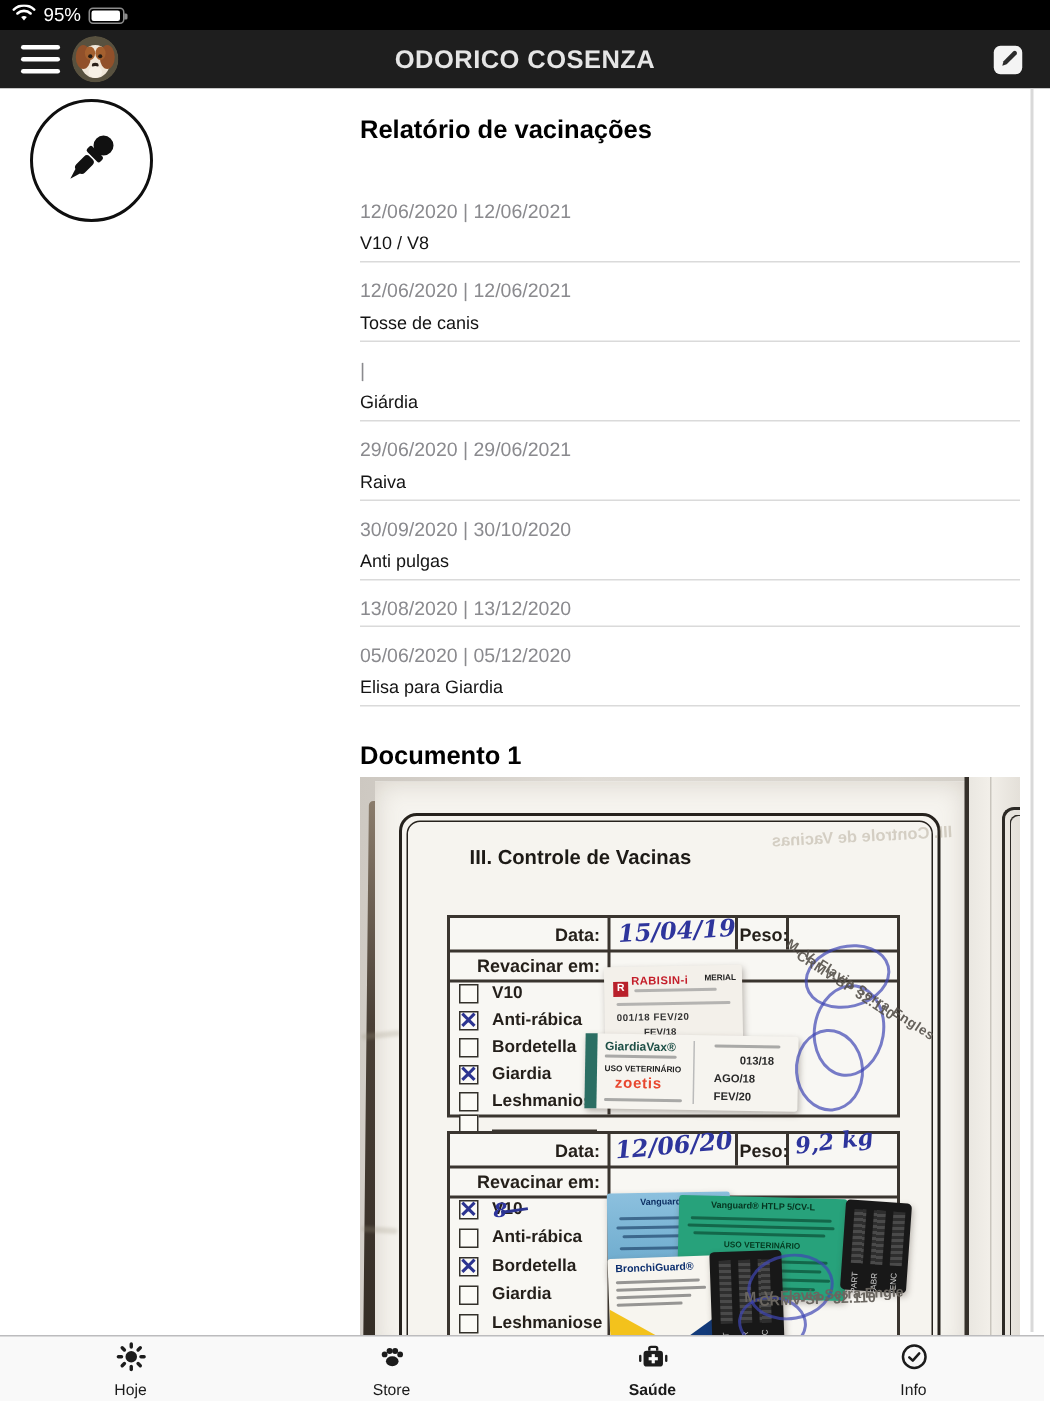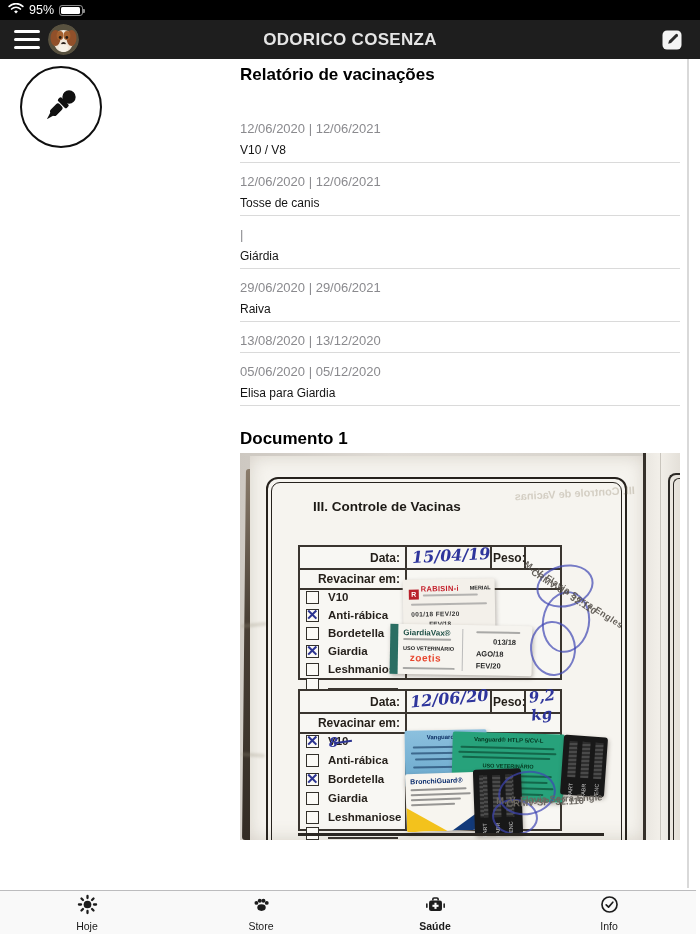--- a/index.html
+++ b/index.html
@@ -25,41 +25,41 @@
   .avatar { position:absolute; left:48px; top:4px; width:31px; height:31px; border-radius:50%; overflow:hidden; }
   .nav-title { width:100%; text-align:center; color:#e5e5e5; font-size:17px; font-weight:700; letter-spacing:.3px; }
   .compose { position:absolute; right:16px; top:7px; width:24px; height:24px; }
 
   
   .content { position:absolute; left:0; top:59px; width:700px; height:831px; background:#fff; overflow:hidden; }
   .vline { position:absolute; left:687px; top:0; width:1.5px; height:829px; background:#d9d9d9; }
   .badge-circle { position:absolute; left:20px; top:7px; width:82px; height:82px; border:2.5px solid #0f0f0f; border-radius:50%;
     display:flex; align-items:center; justify-content:center; }
   .main-col { margin-left:240px; width:440px; }
-  .rep-title { margin-top:5px; font-size:17px; font-weight:700; color:#000; line-height:21px; }
+  .rep-title { margin-top:17px; font-size:17px; font-weight:700; color:#000; line-height:21px; }
   .entries { margin-top:36px; }
   .entry { border-bottom:1px solid #dadada; padding:11px 0 3px; cursor:pointer; }
   .entry:first-child { padding-top:0; }
   .entry .dates { font-size:13px; line-height:16px; color:#8a8a8e; }
   .entry .name { font-size:12px; line-height:18px; color:#141414; margin-top:4px; }
   .entry .name:empty { display:none; }
   .doc-title { margin-top:22px; font-size:17px; font-weight:700; color:#000; line-height:21px; }
 
   
   .photo { position:relative; margin-top:4px; width:440px; height:387px; overflow:hidden;
     background:linear-gradient(100deg,#cdc8c1,#dfdbd5 30%,#d8d4cd 70%,#c9c4bc); }
   .photo * { position:absolute; }
   .page-edge { left:4px; top:16px; width:11px; height:371px; background:linear-gradient(#8a7c6b,#4a4036 40%,#332c24); border-radius:3px; transform:rotate(.6deg); }
   .page { left:10px; top:3px; width:394px; height:384px; background:#f6f4ef; box-shadow:inset 0 0 18px rgba(120,105,85,.25); }
   .frame { left:26px; top:24px; width:361px; height:380px; border:2.5px solid #26221d; border-radius:12px 12px 0 0; }
   .frame-in { left:31px; top:29px; width:351px; height:380px; border:1.5px solid #26221d; border-radius:9px 9px 0 0; }
   .doc-head { left:73px; top:46px; font-size:13.5px; font-weight:700; color:#1d1a16; position:absolute; }
   .mirror-head { left:205px; top:36px; width:190px; font-size:11px; font-weight:700; color:#a29884; opacity:.4; transform:scaleX(-1) rotate(3deg); }
 
-  .dtable { left:58px; width:264px; border:2px solid #3a352f; background:rgba(255,255,255,.25); }
+  .dtable { left:58px; width:302px; border:2px solid #3a352f; background:rgba(255,255,255,.25); }
   .t1 { top:92px; height:135px; }
   .t2 { top:236px; height:142px; }
   .dtable .hline { left:0; width:100%; height:1.5px; background:#3a352f; }
   .dtable .vfull { top:0; bottom:0; width:1.5px; background:#3a352f; }
   .dtable .vtop { top:0; height:21px; width:1.5px; background:#3a352f; }
   .lbl { font-size:12px; font-weight:700; color:#241f19; }
   .lbl-r { text-align:right; }
   .hand { font-family:"DejaVu Serif", serif; font-style:italic; color:#2e359c; font-weight:600; }
 
   .cbrow { left:6px; width:150px; height:15px; }
@@ -205,20 +205,24 @@
         <div class="dates">12/06/2020 | 12/06/2021</div>
         <div class="name">Tosse de canis</div>
       </div>
       <div class="entry">
         <div class="dates">|</div>
         <div class="name">Giárdia</div>
       </div>
       <div class="entry">
         <div class="dates">29/06/2020 | 29/06/2021</div>
         <div class="name">Raiva</div>
+      </div>
+      <div class="entry">
+        <div class="dates">30/09/2020 | 30/10/2020</div>
+        <div class="name">Anti pulgas</div>
       </div>
       <div class="entry">
         <div class="dates">13/08/2020 | 13/12/2020</div>
 
       </div>
       <div class="entry">
         <div class="dates">05/06/2020 | 05/12/2020</div>
         <div class="name">Elisa para Giardia</div>
       </div>
     </div>

